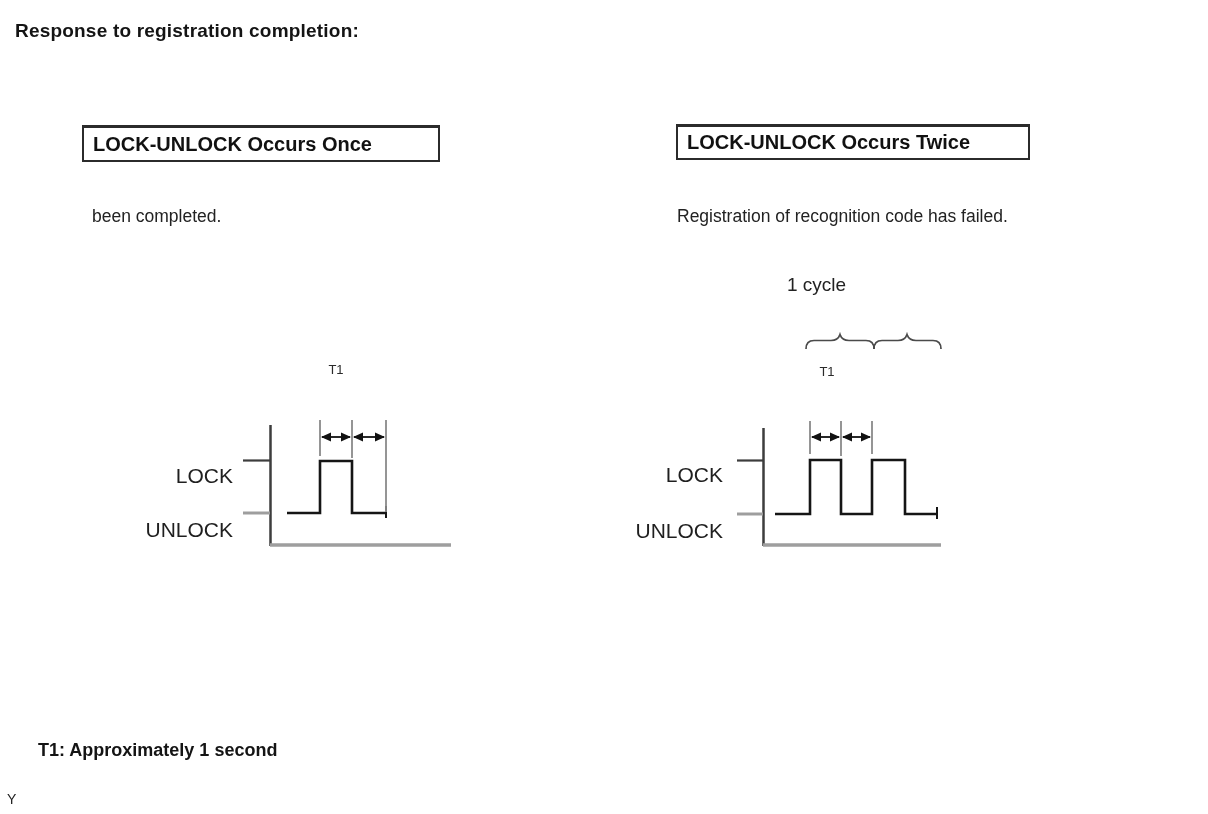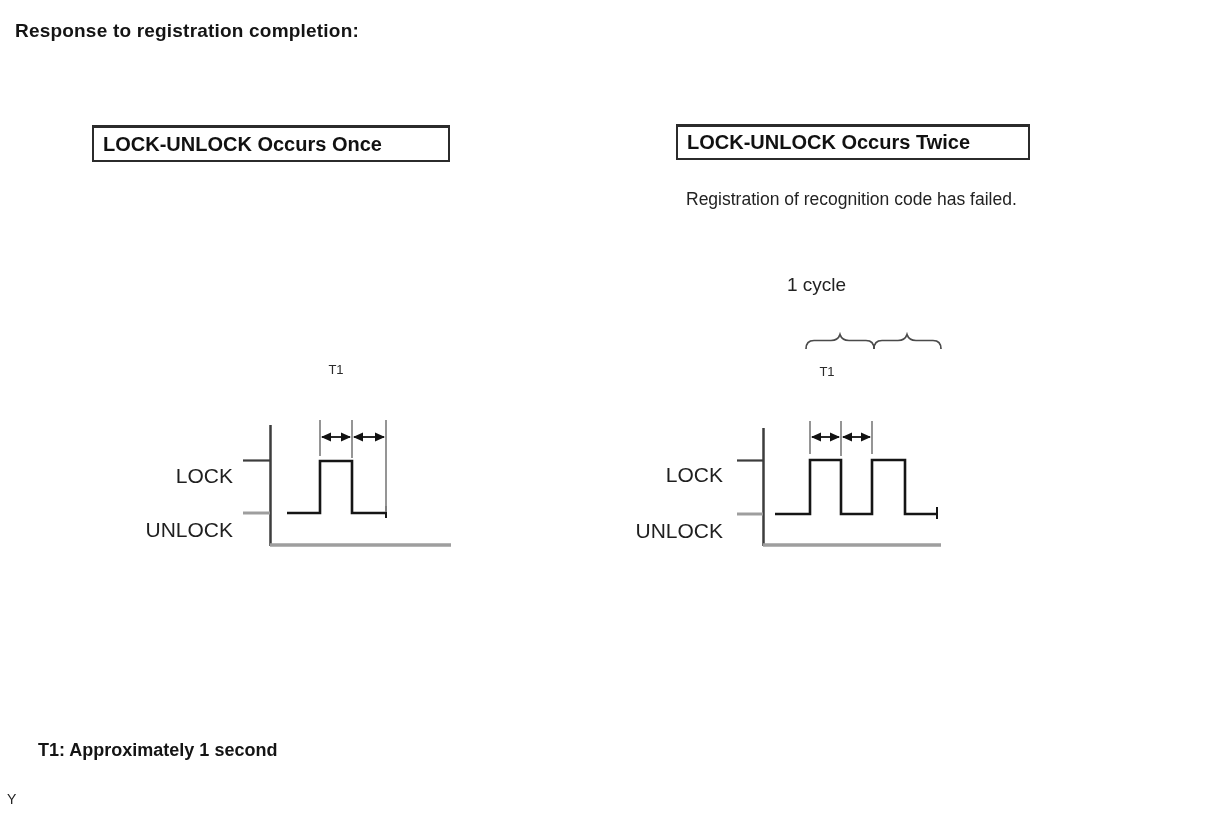--- a/index.html
+++ b/index.html
@@ -23,31 +23,31 @@
   .heading-box {
     border: 2px solid #2b2b2b;
     border-top-width: 3px;
     display: flex; align-items: center;
     padding-left: 9px;
     font-size: 20px; font-weight: bold;
     color: #111;
     background: #fff;
     white-space: nowrap;
   }
-  .heading-box.left  { left: 92px;  top: 125px; width: 358px; height: 37px; }
+  .heading-box.left  { left: 82px;  top: 125px; width: 358px; height: 37px; }
   .heading-box.right { left: 676px; top: 124px; width: 354px; height: 36px; padding-left: 9px; }
 
   .desc {
     font-size: 17.5px;
     line-height: 30px;
     color: #222;
     white-space: nowrap;
   }
   .desc.left  { left: 92px;  top: 201px; }
-  .desc.right { left: 677px; top: 184px; margin-left: 9px; }
+  .desc.right { left: 677px; top: 201px; }
 
   .sig-label {
     font-size: 21px;
     color: #1f1f1f;
     text-align: right;
     white-space: nowrap;
     margin-top: 17px;
   }
   .t1-label {
     font-size: 13px;
@@ -82,20 +82,21 @@
 </style>
 </head>
 <body>
 
 <div class="abs page-title">Response to registration completion:</div>
 
 <div class="abs heading-box left">
   <span>LOCK-UNLOCK Occurs Once</span>
 </div>
 <div class="abs desc left">
+  <div>been completed.</div>
 </div>
 <div class="abs t1-label" style="left:316px; top:362px;">T1</div>
 <div class="abs sig-label" style="left:133px; top:447px; width:100px;">LOCK</div>
 <div class="abs sig-label" style="left:133px; top:501px; width:100px;">UNLOCK</div>
 
 <div class="abs heading-box right">
   <span>LOCK-UNLOCK Occurs Twice</span>
 </div>
 <div class="abs desc right">
   <div>Registration of recognition code has failed.</div>

